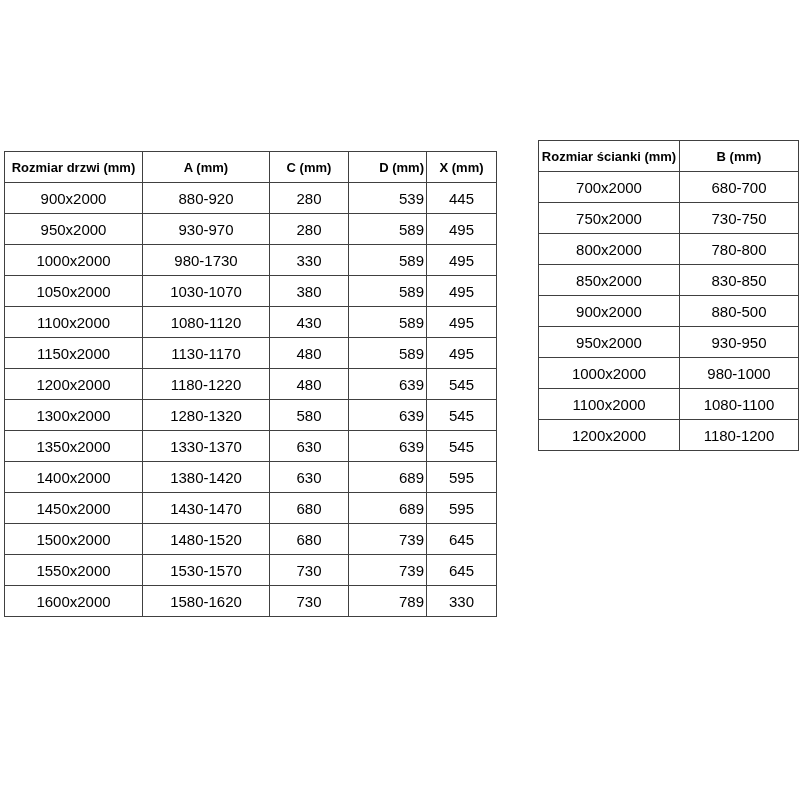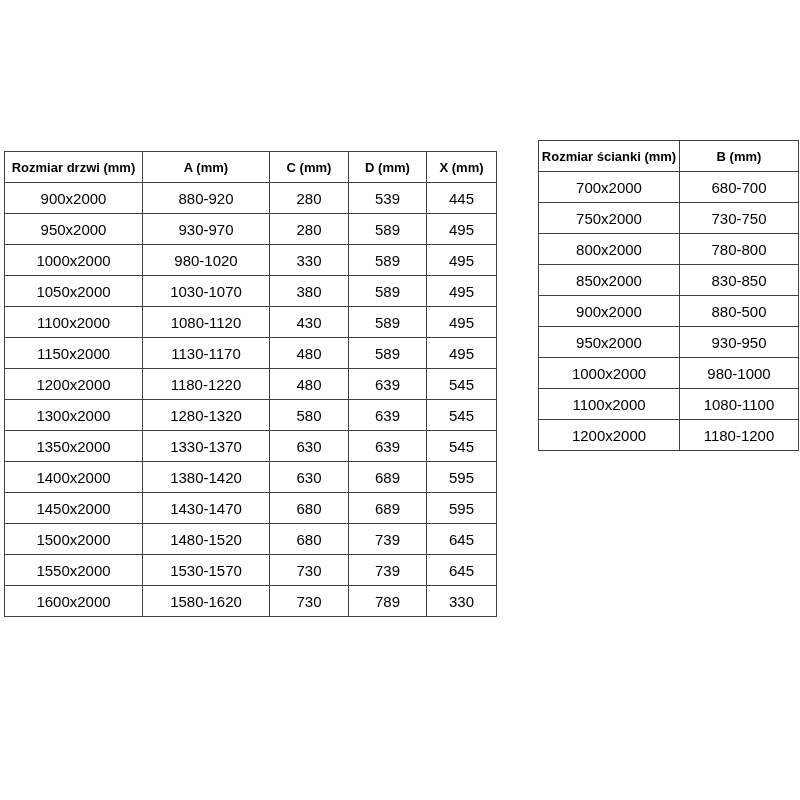--- a/index.html
+++ b/index.html
@@ -40,21 +40,21 @@
     font-size: 13px;
   }
   .dim-table td {
     font-weight: normal;
   }
   
   .t-doors { left: 4px; top: 151px; }
   .t-doors th:nth-child(1), .t-doors td:nth-child(1) { width: 133px; }
   .t-doors th:nth-child(2), .t-doors td:nth-child(2) { width: 122px; }
   .t-doors th:nth-child(3), .t-doors td:nth-child(3) { width: 74px; }
-  .t-doors th:nth-child(4), .t-doors td:nth-child(4) { width: 73px; }
+  .t-doors th:nth-child(4), .t-doors td:nth-child(4) { width: 73px; text-align: right; }
   .t-doors th:nth-child(5), .t-doors td:nth-child(5) { width: 65px; }
   
   .t-walls { left: 538px; top: 140px; }
   .t-walls th:nth-child(1), .t-walls td:nth-child(1) { width: 136px; }
   .t-walls th:nth-child(2), .t-walls td:nth-child(2) { width: 114px; }
 </style>
 </head>
 <body>
 
 <div class="canvas">
@@ -78,21 +78,21 @@
         </tr>
         <tr>
           <td>950x2000</td>
           <td>930-970</td>
           <td>280</td>
           <td>589</td>
           <td>495</td>
         </tr>
         <tr>
           <td>1000x2000</td>
-          <td>980-1020</td>
+          <td>980-1730</td>
           <td>330</td>
           <td>589</td>
           <td>495</td>
         </tr>
         <tr>
           <td>1050x2000</td>
           <td>1030-1070</td>
           <td>380</td>
           <td>589</td>
           <td>495</td>

